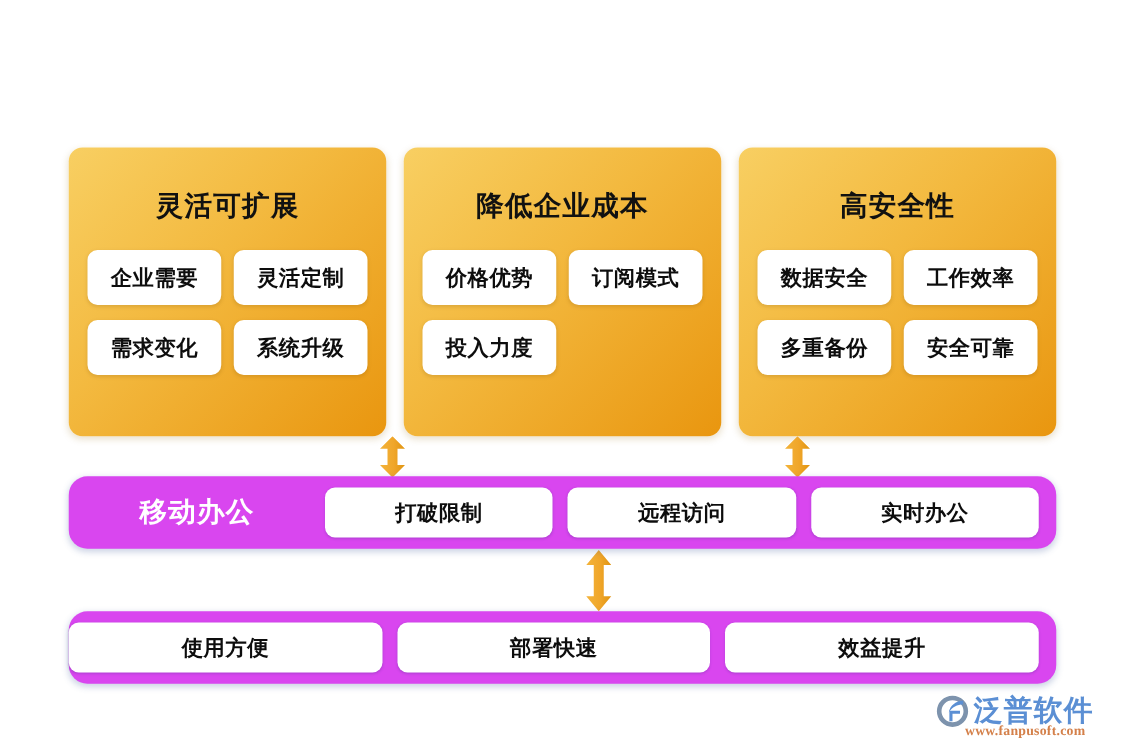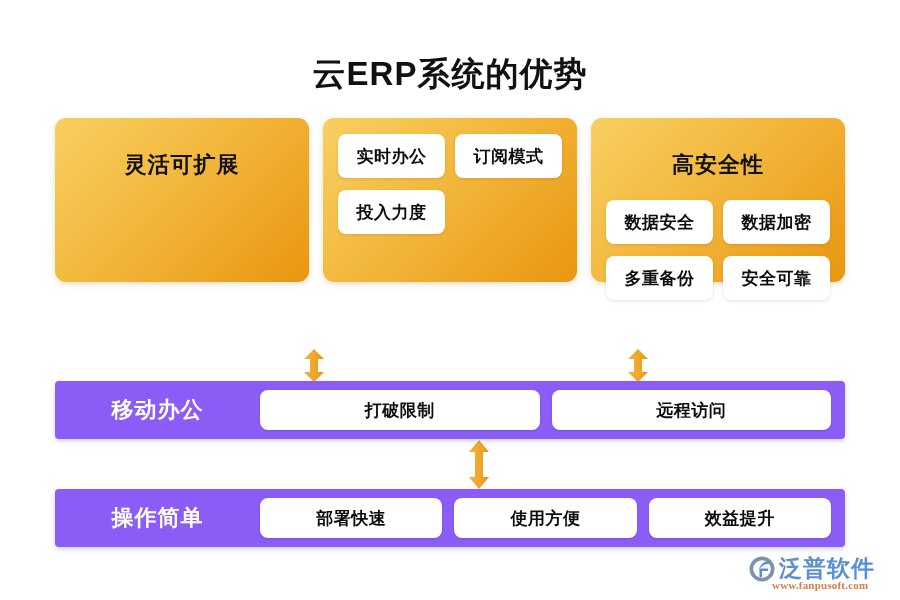--- a/index.html
+++ b/index.html
@@ -41,21 +41,21 @@
     left: 55px;
     top: 118px;
     width: 790px;
     height: 231px;
     display: flex;
     justify-content: space-between;
   }
 
   .card {
     width: 254px;
-    height: 164px;
+    height: 231px;
     border-radius: 11px;
     background: linear-gradient(135deg, #f8cf62 0%, #f3b93f 42%, #e9960f 100%);
     box-shadow: 0 2px 6px rgba(150, 110, 20, 0.22);
     padding: 16px 11px 14px 11px;
     display: flex;
     flex-direction: column;
     align-items: center;
   }
 
   .card-title {
@@ -90,22 +90,22 @@
     letter-spacing: 0.5px;
     white-space: nowrap;
   }
 
   
   .bar {
     position: absolute;
     left: 55px;
     width: 790px;
     height: 58px;
-    background: #8b5cf6;
-    border-radius: 4px;
+    background: #d946ef;
+    border-radius: 15px;
     display: flex;
     align-items: center;
     box-shadow: 0 2px 5px rgba(50, 80, 150, 0.25);
   }
 
   .bar-1 { top: 381px; }
   .bar-2 { top: 489px; }
 
   .bar-label {
     width: 205px;
@@ -191,41 +191,47 @@
     letter-spacing: 0.2px;
     white-space: nowrap;
     font-family: "Liberation Serif", "DejaVu Serif", serif;
   }
 </style>
 </head>
 <body>
 
 <div class="canvas">
 
-  <div class="page-title">云ERP系统的优势</div>
 
   <div class="cards-row">
 
     <div class="card">
       <div class="card-title">灵活可扩展</div>
+      <div class="card-grid">
+        <div class="pill">企业需要</div>
+        <div class="pill">灵活定制</div>
+        <div class="pill">需求变化</div>
+        <div class="pill">系统升级</div>
+      </div>
     </div>
 
     <div class="card">
+      <div class="card-title">降低企业成本</div>
       <div class="card-grid">
-        <div class="pill">实时办公</div>
+        <div class="pill">价格优势</div>
         <div class="pill">订阅模式</div>
         <div class="pill">投入力度</div>
       </div>
     </div>
 
     <div class="card">
       <div class="card-title">高安全性</div>
       <div class="card-grid">
         <div class="pill">数据安全</div>
-        <div class="pill">数据加密</div>
+        <div class="pill">工作效率</div>
         <div class="pill">多重备份</div>
         <div class="pill">安全可靠</div>
       </div>
     </div>
 
   </div>
 
   <svg class="arrow arrow-a" viewBox="0 0 22 33">
     <defs>
       <linearGradient id="ag1" x1="0" y1="0" x2="1" y2="0">
@@ -243,28 +249,28 @@
 
   <svg class="arrow arrow-c" viewBox="0 0 22 49">
     <polygon points="11,0 21,12 15,12 15,37 21,37 11,49 1,37 7,37 7,12 1,12" fill="url(#ag1)"></polygon>
   </svg>
 
   <div class="bar bar-1">
     <div class="bar-label">移动办公</div>
     <div class="bar-items">
       <div class="bar-pill">打破限制</div>
       <div class="bar-pill">远程访问</div>
+      <div class="bar-pill">实时办公</div>
     </div>
   </div>
 
   <div class="bar bar-2">
-    <div class="bar-label">操作简单</div>
     <div class="bar-items">
+      <div class="bar-pill">使用方便</div>
       <div class="bar-pill">部署快速</div>
-      <div class="bar-pill">使用方便</div>
       <div class="bar-pill">效益提升</div>
     </div>
   </div>
 
   <div class="logo">
     <svg class="logo-mark" viewBox="0 0 28 28">
       <path d="M14 1.5 A12.5 12.5 0 1 0 26.5 14 A12.5 12.5 0 0 0 14 1.5 Z
                M14 5.2 A8.8 8.8 0 1 1 5.2 14 A8.8 8.8 0 0 1 14 5.2 Z" fill="#7d93ad" fill-rule="evenodd"></path>
       <path d="M22.5 5.5 C17 5.5 12 9 11 15 C13.5 10.5 18 8.5 22.5 8.5 Z" fill="#5b8fd4"></path>
       <path d="M11.5 13.5 L20 13.5 L20 16 L14 16 L14 22 L11.5 22 Z" fill="#5b8fd4"></path>

